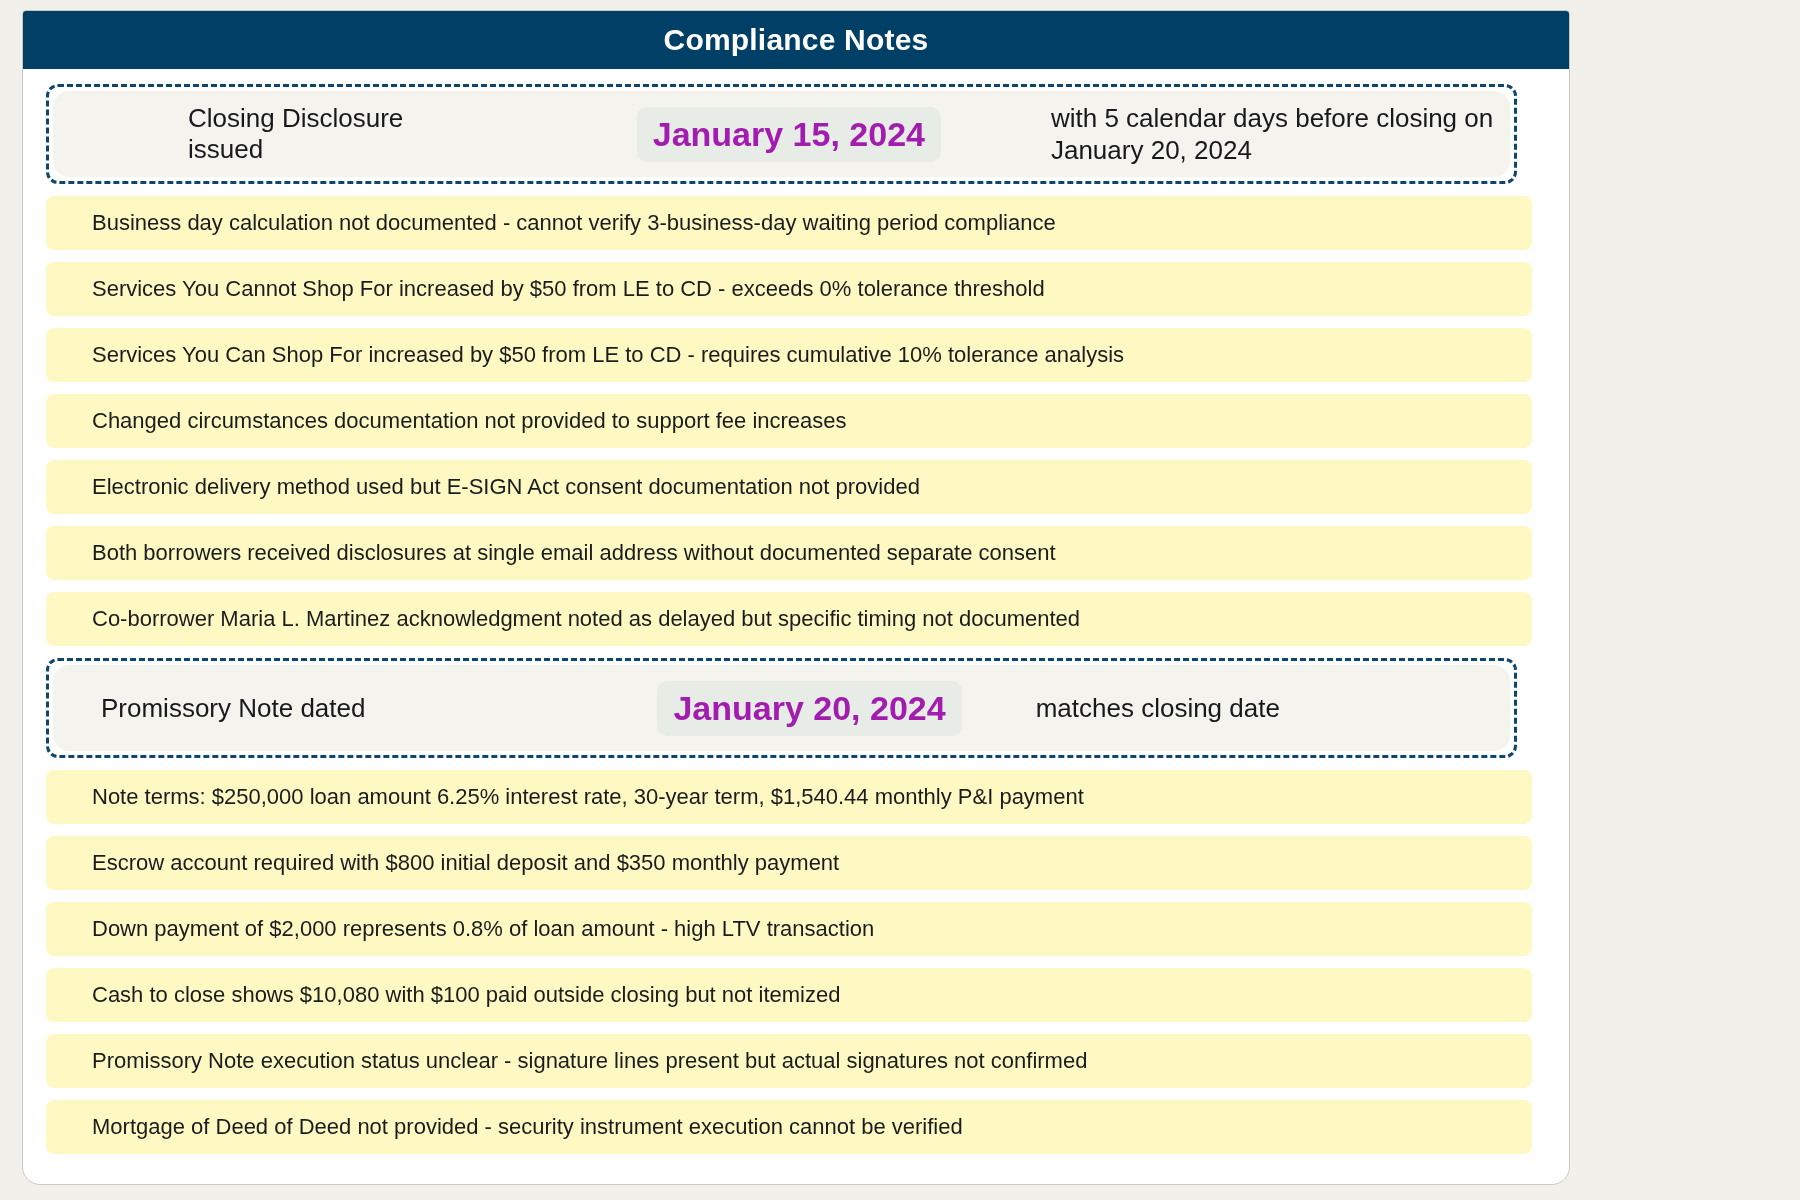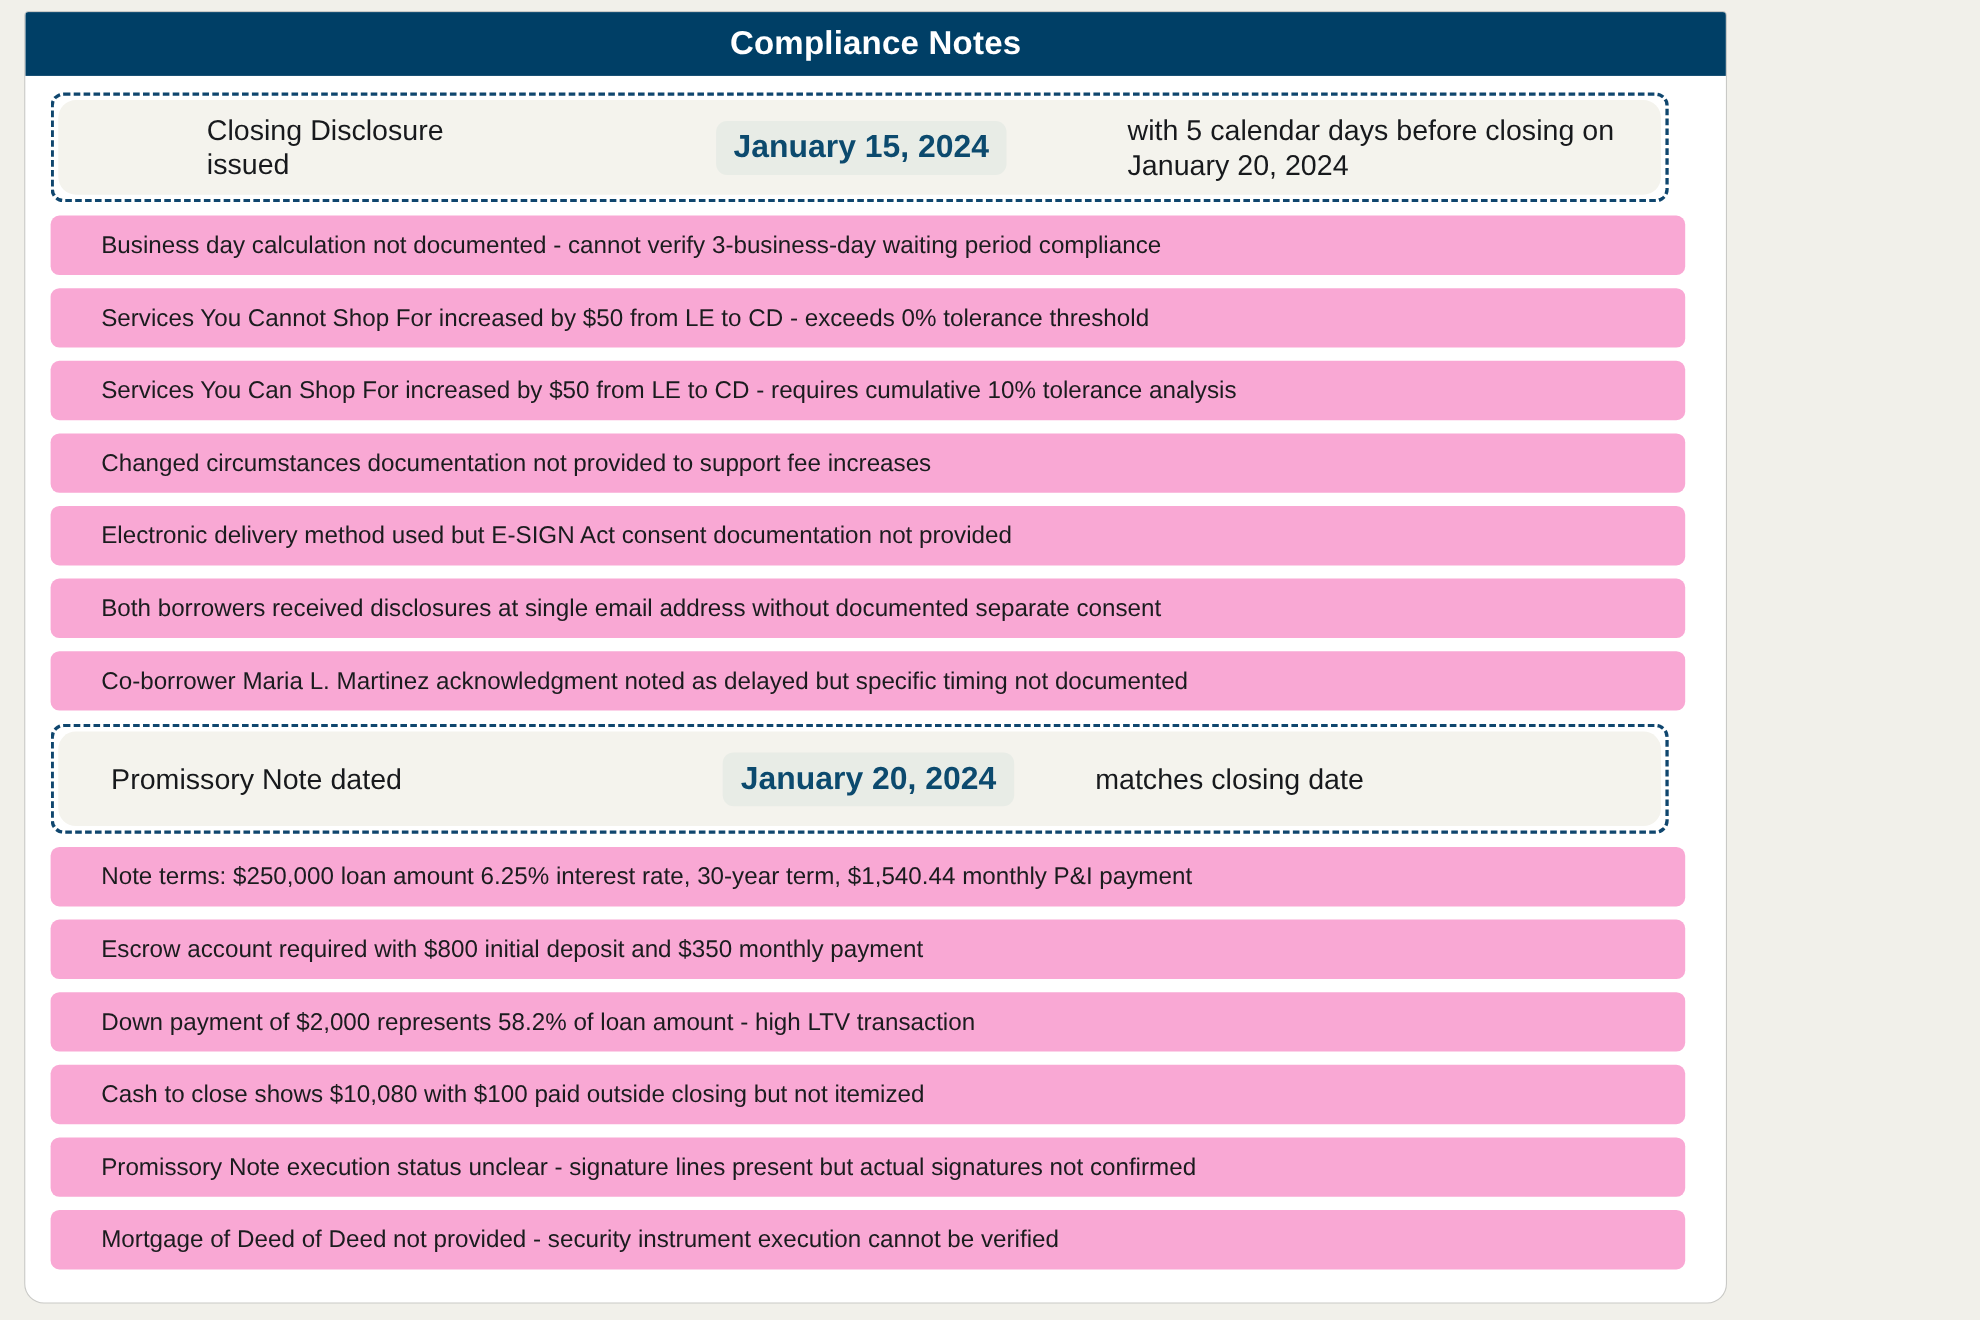--- a/index.html
+++ b/index.html
@@ -57,37 +57,37 @@
     height: 100%;
     display: flex;
     align-items: center;
     font-size: 26px;
     color: #17191c;
   }
   .date-chip {
     background: #e8ece6;
     border-radius: 10px;
     padding: 8px 16px;
-    font-size: 29px;
+    font-size: 34px;
     font-weight: bold;
-    color: #0c4a6e;
+    color: #a21caf;
     white-space: nowrap;
   }
   
   .box-closing .note-prefix { margin-left: 135px; }
   .box-closing .date-chip   { margin-left: 198px; }
   .box-closing .note-suffix { margin-left: 110px; width: 545px; line-height: 32px; }
   
   .box-promissory .note-prefix { margin-left: 48px; }
   .box-promissory .date-chip   { margin-left: 292px; }
   .box-promissory .note-suffix { margin-left: 74px; }
   .note-row {
     margin: 0 37px 0 23px;
     height: 54px;
-    background: #f9a8d4;
+    background: #fef9c3;
     border-radius: 8px;
     display: flex;
     align-items: center;
     padding-left: 46px;
     box-sizing: border-box;
     font-size: 22px;
     color: #1a1c1e;
   }
 </style>
 </head>
@@ -139,21 +139,21 @@
       </div>
     </div>
 
     <div class="note-row">
         <span>Note terms: $250,000 loan amount 6.25% interest rate, 30-year term, $1,540.44 monthly P&amp;I payment</span>
       </div>
     <div class="note-row">
         <span>Escrow account required with $800 initial deposit and $350 monthly payment</span>
       </div>
     <div class="note-row">
-        <span>Down payment of $2,000 represents 58.2% of loan amount - high LTV transaction</span>
+        <span>Down payment of $2,000 represents 0.8% of loan amount - high LTV transaction</span>
       </div>
     <div class="note-row">
         <span>Cash to close shows $10,080 with $100 paid outside closing but not itemized</span>
       </div>
     <div class="note-row">
         <span>Promissory Note execution status unclear - signature lines present but actual signatures not confirmed</span>
       </div>
     <div class="note-row">
         <span>Mortgage of Deed of Deed not provided - security instrument execution cannot be verified</span>
       </div>

